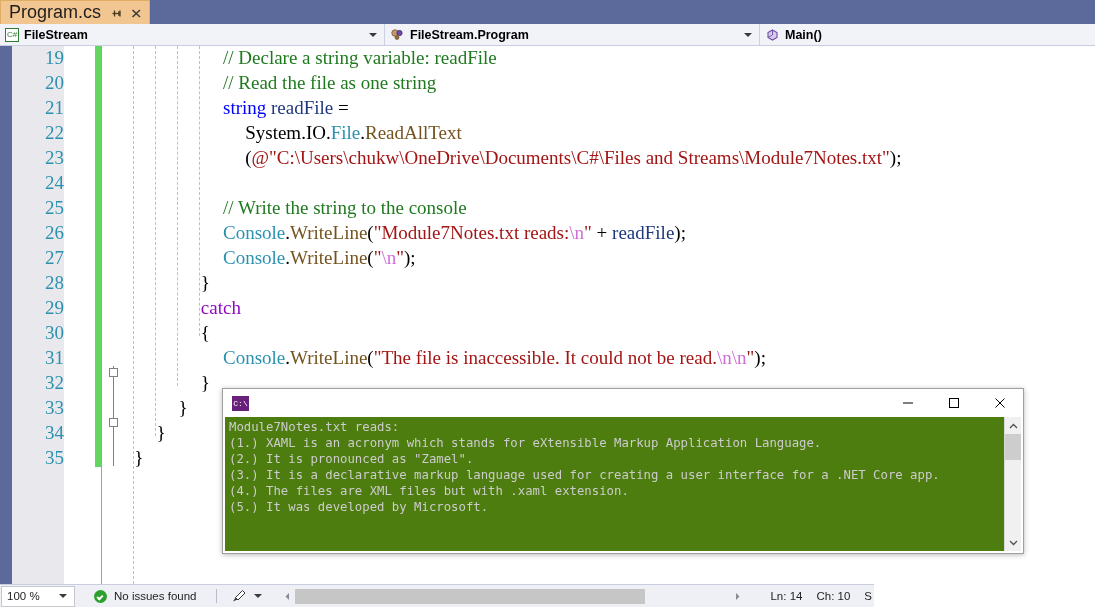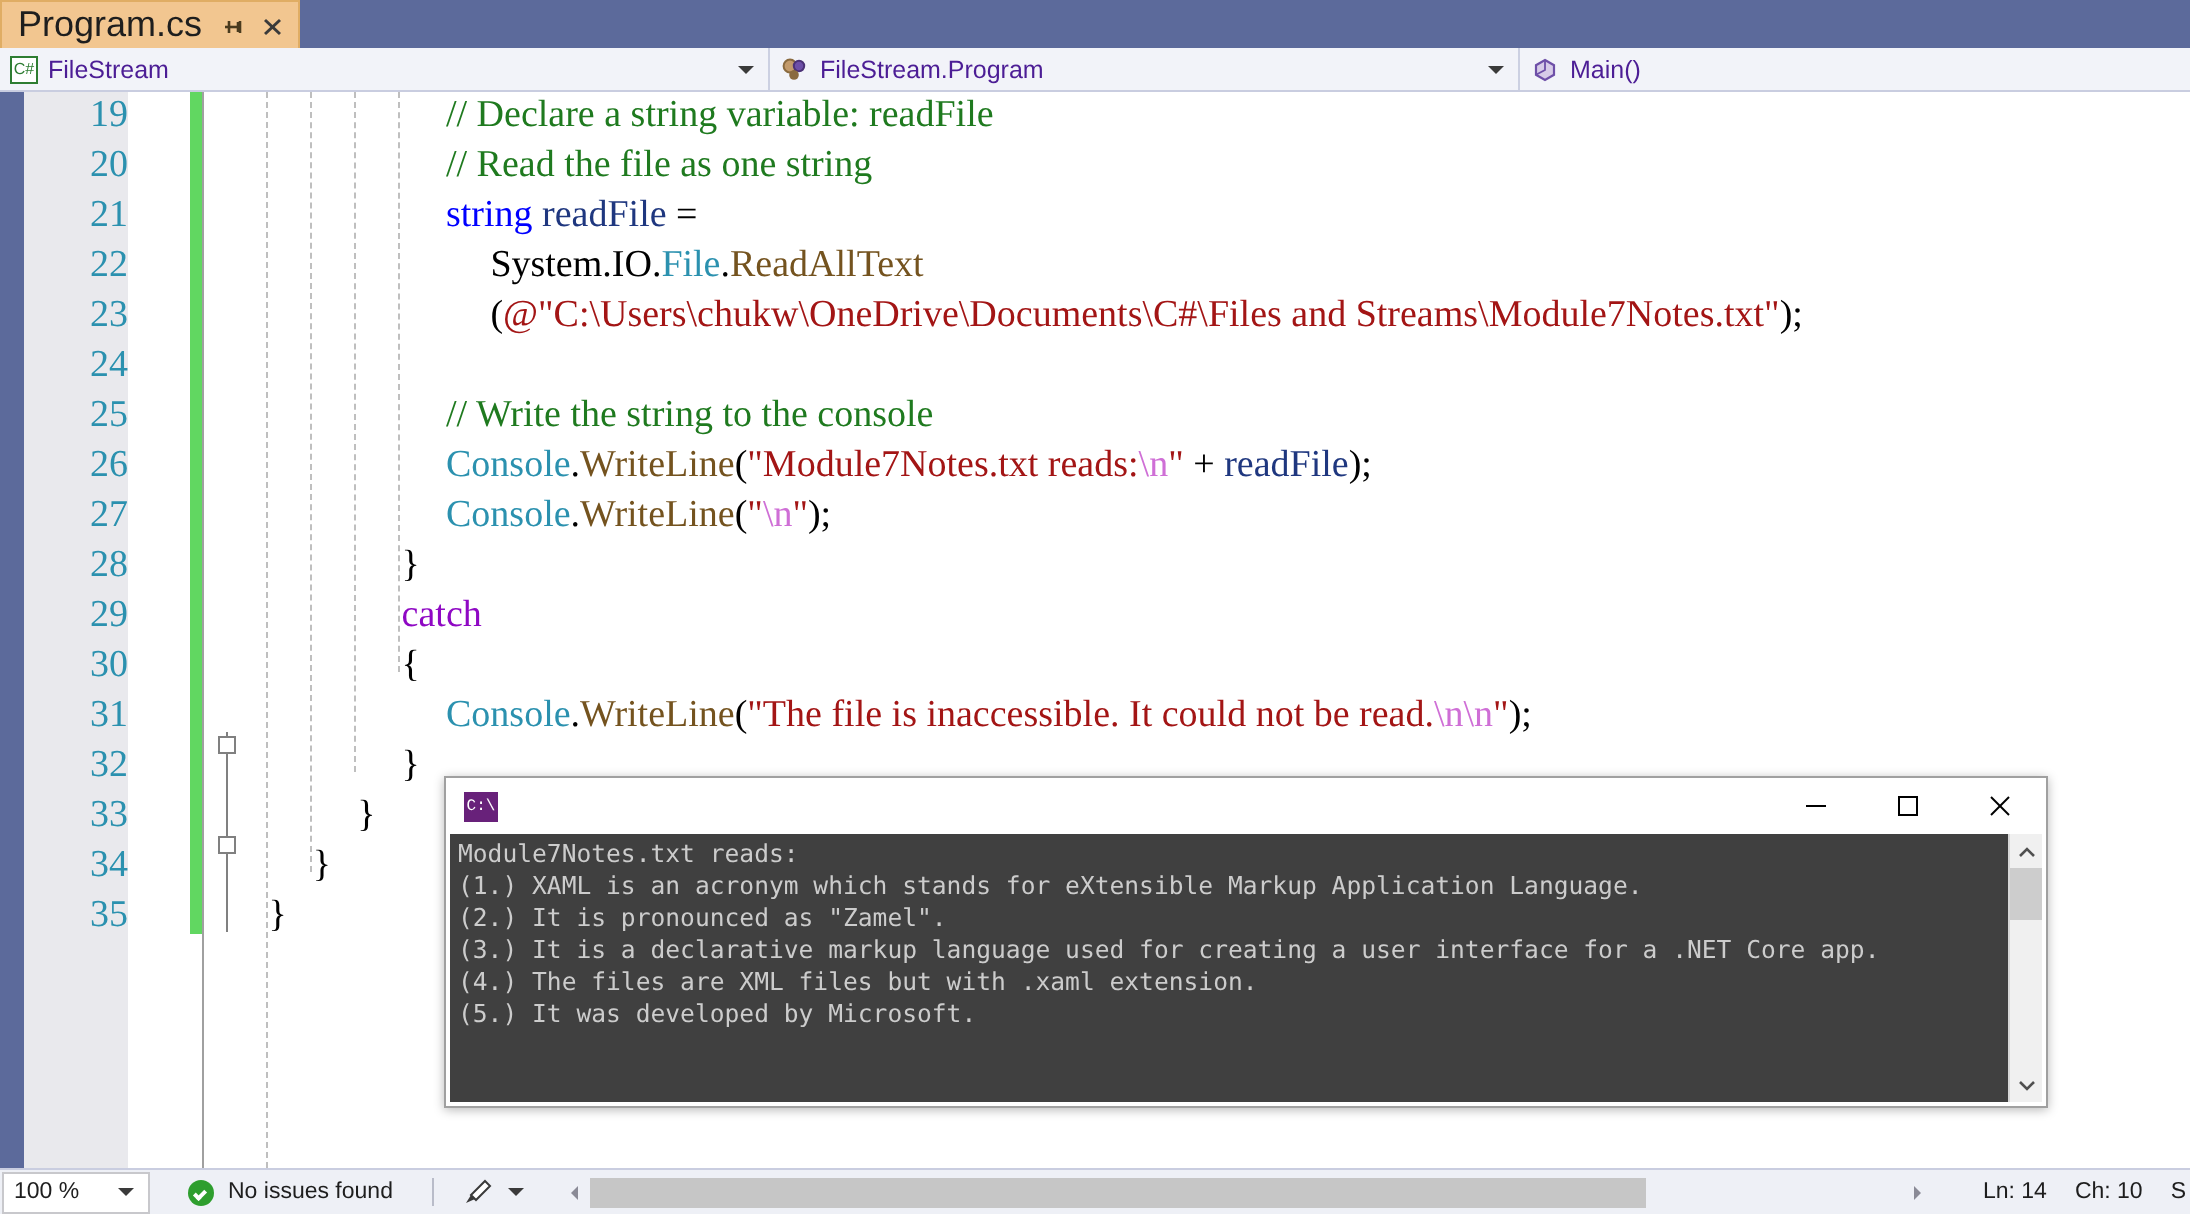--- a/index.html
+++ b/index.html
@@ -46,22 +46,22 @@
     border-right:1px solid #ccd0e2;
     box-sizing:border-box;
     background:#f2f3f9;
     padding-left:5px;
     cursor:default;
   }
   .navseg.s1{width:385px;}
   .navseg.s2{width:375px;}
   .navseg.s3{flex:1;border-right:none;}
   .navseg .nav-label{
-    font-size:12.5px;color:#4c1d95;margin-left:5px;
-    white-space:nowrap;overflow:hidden;
+    font-size:12.5px;color:#000000;margin-left:5px;
+    white-space:nowrap;overflow:hidden;font-weight:bold;
   }
   .nav-caret{
     position:absolute;right:7px;top:50%;margin-top:-2px;
     width:0;height:0;border-left:4px solid transparent;border-right:4px solid transparent;
     border-top:4px solid #3a3a3a;
   }
   .icon-cs{
     width:14px;height:14px;border:1px solid #2e7d32;box-sizing:border-box;
     background:#ffffff;color:#2e7d32;font-size:8px;line-height:12px;text-align:center;
     font-family:"Liberation Sans",sans-serif;flex:none;
@@ -131,21 +131,21 @@
     color:#ffffff;font-size:8px;font-family:"Liberation Mono",monospace;
   }
   .console-title-text{
     margin-left:9px;font-size:12.5px;color:#000000;
     font-family:"Liberation Sans",sans-serif;
   }
   .winbtns{position:absolute;right:0;top:0;height:28px;display:flex;}
   .winbtn{width:46px;height:28px;display:flex;align-items:center;justify-content:center;cursor:default;}
   .console-body{
     position:absolute;left:2px;top:28px;right:2px;bottom:2px;
-    background:#404040;overflow:hidden;text-decoration:underline;
+    background:#4d7c0f;overflow:hidden;text-decoration:underline;
   }
   .console-text{
     position:absolute;left:4px;top:2px;
     color:#cccccc;
     font-family:"DejaVu Sans Mono","Liberation Mono",monospace;
     font-size:12.3px;line-height:16px;white-space:pre;
   }
   .cscroll{
     position:absolute;right:0;top:0;width:17px;bottom:0;background:#f0f0f0;
     border-left:1px solid #d8d8d8;box-sizing:border-box;
@@ -155,21 +155,21 @@
     display:flex;align-items:center;justify-content:center;color:#606060;font-size:9px;
   }
   .cscroll-arrow.up{top:0;}
   .cscroll-arrow.dn{bottom:0;}
   .cscroll-thumb{
     position:absolute;left:0;top:17px;width:17px;height:26px;background:#cdcdcd;
   }
 
   
   .statusbar{
-    position:absolute;left:0;top:584px;width:1095px;height:23px;
+    position:absolute;left:0;top:584px;width:874px;height:23px;
     background:#eef0f6;
     border-top:1px solid #c9cde0;
     box-sizing:border-box;
     display:flex;align-items:center;
     font-size:11.5px;color:#1e1e1e;
   }
   .zoombox{
     width:74px;height:21px;margin-left:1px;background:#ffffff;border:1px solid #c8c8cc;
     box-sizing:border-box;display:flex;align-items:center;position:relative;cursor:default;
   }

